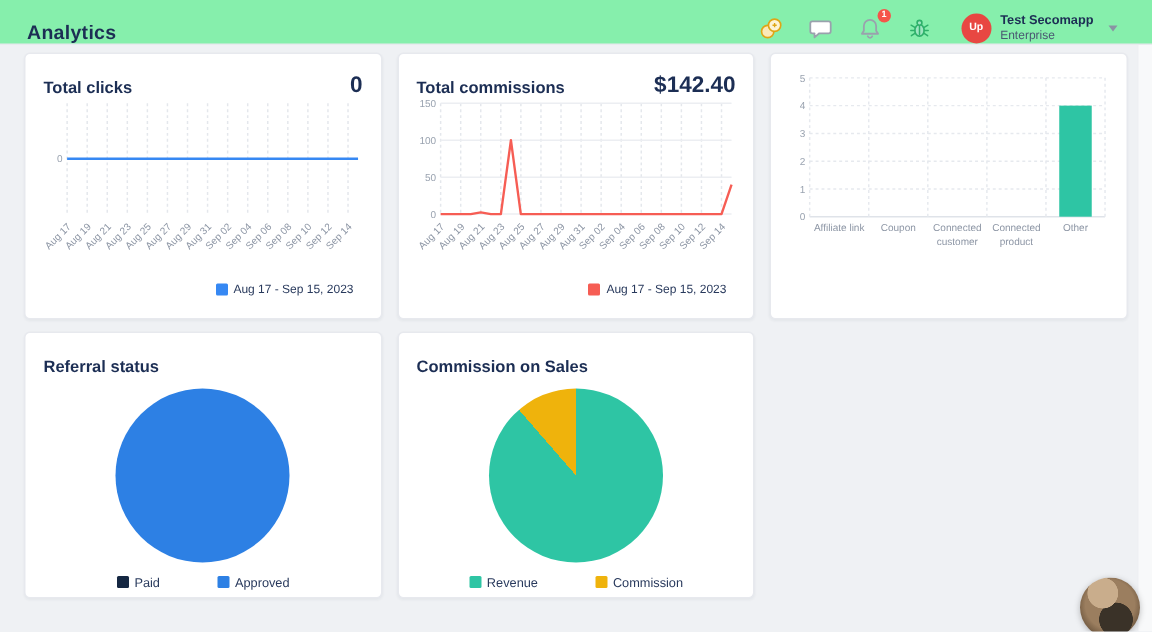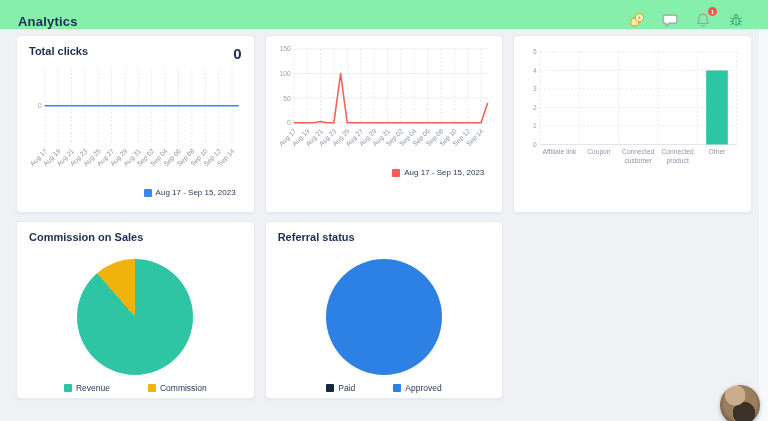--- a/index.html
+++ b/index.html
@@ -39,21 +39,21 @@
 
   
   main { padding:5px 16px 0; }
   .row { display:flex; gap:10px; margin-bottom:8px; }
   .card {
     width:calc((100% - 20px)/3); height:178px;
     background:#fff; border:1px solid #e7e9ee; border-radius:4px;
     box-shadow:0 1px 2px rgba(20,30,60,.05);
     padding:9px 12px 6px;
   }
-  .card-head { display:flex; justify-content:space-between; align-items:flex-start; height:20px; }
+  .card-head { display:flex; justify-content:space-between; align-items:flex-end; height:20px; }
   .card-title { font-size:11px; font-weight:bold; }
   .card-value { font-size:15px; font-weight:bold; }
 
   
   svg.chart { display:block; width:100%; height:122px; overflow:visible; font-family:inherit; }
   svg.chart.tall { height:130px; }
   .vgrid { stroke:#e4e7ec; stroke-width:1; stroke-dasharray:2 2; }
   .hgrid { stroke:#eceef2; stroke-width:1; }
   .hgrid-d { stroke:#e6e9ee; stroke-width:1; stroke-dasharray:2 2; }
   .axisline { stroke:#dfe3e9; stroke-width:1; }
@@ -105,20 +105,28 @@
       </svg>
       <span class="badge">1</span>
     </button>
     <button class="icon-btn">
       <svg viewBox="0 0 18 18">
         <ellipse cx="9" cy="10.2" rx="3.1" ry="3.9" fill="#9fe6c2" stroke="#2eb06a" stroke-width="1.1"></ellipse>
         <circle cx="9" cy="5.2" r="1.6" fill="#9fe6c2" stroke="#2eb06a" stroke-width="1.1"></circle>
         <path d="M5.9 8.2 3.4 6.8M5.8 10.4H3.2M5.9 12.2l-2.3 1.6M12.1 8.2l2.5-1.4M12.2 10.4h2.6M12.1 12.2l2.3 1.6M9 7.4v5.6" stroke="#2eb06a" stroke-width="1" fill="none" stroke-linecap="round"></path>
       </svg>
     </button>
+    <div class="user-menu">
+      <div class="avatar">Up</div>
+      <div class="uinfo">
+        <span class="uname">Test Secomapp</span>
+        <span class="uplan">Enterprise</span>
+      </div>
+      <span class="caret"></span>
+    </div>
   </div>
 </header>
 
 <main>
   <div class="row">
 
     <section class="card">
       <div class="card-head">
         <span class="card-title">Total clicks</span>
         <span class="card-value">0</span>
@@ -160,20 +168,24 @@
         </svg>
       <div class="legend-row">
           <span class="legend-item">
             <span class="legend-sq" style="background:#3688f3"></span>
             <span>Aug 17 - Sep 15, 2023</span>
           </span>
         </div>
     </section>
 
     <section class="card">
+      <div class="card-head">
+        <span class="card-title">Total commissions</span>
+        <span class="card-value">$142.40</span>
+      </div>
       <svg class="chart" viewBox="0 0 216 122">
           <line class="vgrid" x1="16" y1="3" x2="16" y2="78"></line>
           <text class="xtick" text-anchor="end" transform="translate(19 87) rotate(-45)">Aug 17</text>
           <line class="vgrid" x1="29.586206896551722" y1="3" x2="29.586206896551722" y2="78"></line>
           <text class="xtick" text-anchor="end" transform="translate(32.58620689655172 87) rotate(-45)">Aug 19</text>
           <line class="vgrid" x1="43.172413793103445" y1="3" x2="43.172413793103445" y2="78"></line>
           <text class="xtick" text-anchor="end" transform="translate(46.172413793103445 87) rotate(-45)">Aug 21</text>
           <line class="vgrid" x1="56.758620689655174" y1="3" x2="56.758620689655174" y2="78"></line>
           <text class="xtick" text-anchor="end" transform="translate(59.758620689655174 87) rotate(-45)">Aug 23</text>
           <line class="vgrid" x1="70.34482758620689" y1="3" x2="70.34482758620689" y2="78"></line>
@@ -245,48 +257,48 @@
           <text class="xcat" x="154" y="119">product</text>
           <text class="xcat" x="194" y="110">Other</text>
         </svg>
     </section>
   </div>
 
   <div class="row">
 
     <section class="card">
       <div class="card-head">
+        <span class="card-title">Referral status</span>
+      </div>
+      <div class="pie" style="background: conic-gradient(rgb(45, 128, 228) 0deg, rgb(45, 128, 228) 360deg);"></div>
+      <div class="legend-row center">
+          <span class="legend-item">
+            <span class="legend-sq" style="background:#152742"></span>
+            <span>Paid</span>
+          </span>
+          <span class="legend-item">
+            <span class="legend-sq" style="background:#2d80e4"></span>
+            <span>Approved</span>
+          </span>
+        </div>
+    </section>
+
+    <section class="card">
+      <div class="card-head">
         <span class="card-title">Commission on Sales</span>
       </div>
       <div class="pie" style="background: conic-gradient(rgb(46, 197, 164) 0deg, rgb(46, 197, 164) 319deg, rgb(239, 179, 12) 319deg, rgb(239, 179, 12) 360deg);"></div>
       <div class="legend-row center">
           <span class="legend-item">
             <span class="legend-sq" style="background:#2ec5a4"></span>
             <span>Revenue</span>
           </span>
           <span class="legend-item">
             <span class="legend-sq" style="background:#efb30c"></span>
             <span>Commission</span>
           </span>
         </div>
     </section>
-
-    <section class="card">
-      <div class="card-head">
-        <span class="card-title">Referral status</span>
-      </div>
-      <div class="pie" style="background: conic-gradient(rgb(45, 128, 228) 0deg, rgb(45, 128, 228) 360deg);"></div>
-      <div class="legend-row center">
-          <span class="legend-item">
-            <span class="legend-sq" style="background:#152742"></span>
-            <span>Paid</span>
-          </span>
-          <span class="legend-item">
-            <span class="legend-sq" style="background:#2d80e4"></span>
-            <span>Approved</span>
-          </span>
-        </div>
-    </section>
   </div>
 </main>
 
 <div class="scroll-track"></div>
 <div class="chat-avatar"></div>
 
 </body></html>

